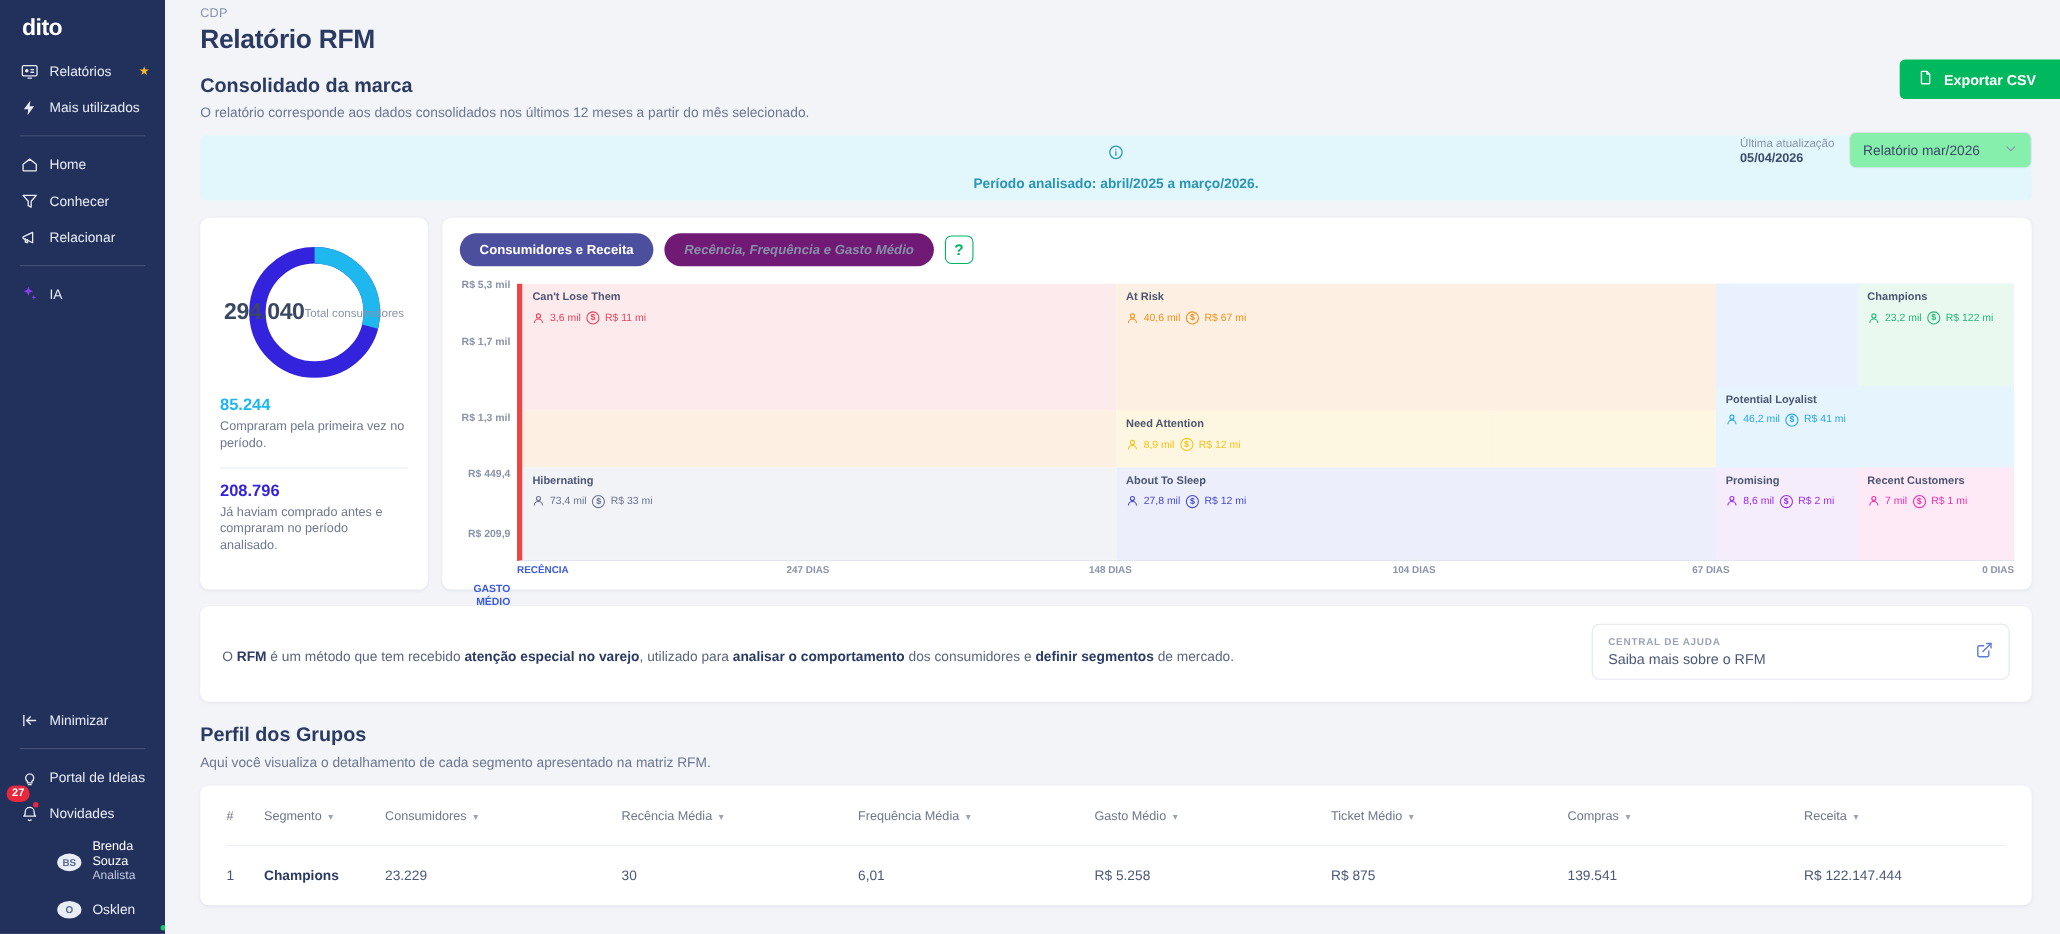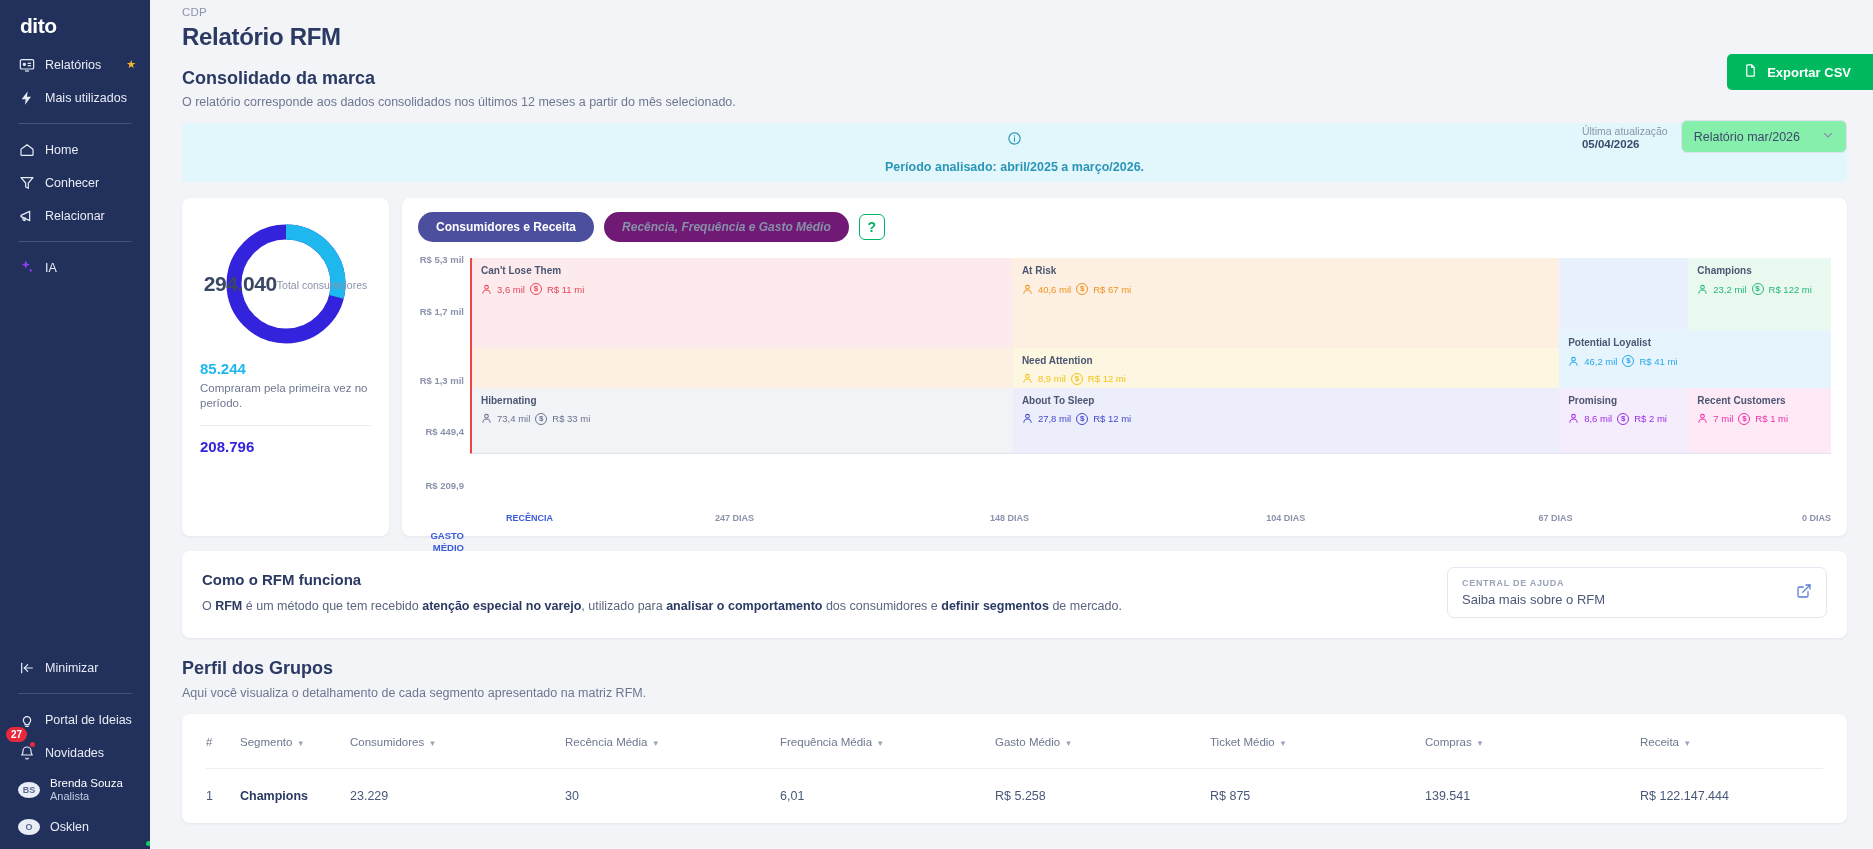--- a/index.html
+++ b/index.html
@@ -43,21 +43,21 @@
     background: #e8283c; color: #fff; font-size: 10px; font-weight: 700;
     border-radius: 10px; padding: 1px 5px; line-height: 13px; z-index: 3;
   }
   .bell-dot {
     position: absolute; width: 5px; height: 5px; border-radius: 50%;
     background: #e8283c; left: 30px; top: 6px;
   }
   .avatar {
     width: 22px; height: 16px; border-radius: 50%; background: #e9edf5;
     color: #5a6b93; font-size: 9px; font-weight: 700;
-    display: flex; align-items: center; justify-content: center; flex: 0 0 22px;
+    display: flex; align-items: center; justify-content: center; flex: 0 0 22px; margin-left: 34px;
   }
   .user-txt { display: flex; flex-direction: column; line-height: 13px; }
   .user-name { font-size: 11.5px; color: #fff; }
   .user-role { font-size: 11px; color: #c2cbe0; }
 
   
   .main { flex: 1 1 auto; height: 849px; overflow: hidden; position: relative; background:#f2f4f8;}
   .topbar { padding: 6px 26px 0 32px; background: #f2f4f8; position: relative; }
   .crumb { font-size: 11.5px; color: #8a93ab; letter-spacing: .2px;}
   .page-title { font-size: 24px; font-weight: 700; color: #2a3a63; margin: 5px 0 0; letter-spacing:-.3px;}
@@ -128,34 +128,34 @@
   }
 
   .matrix-area { display: flex; margin-top: 16px; }
   .y-axis {
     width: 52px; flex: 0 0 52px; position: relative; height: 252px;
     font-size: 9.5px; color: #8a93ab; font-weight: 700;
   }
   .y-tick { position: absolute; right: 6px; white-space: nowrap; }
   .y-title { position: absolute; right: 6px; color: #3b5bdb; font-weight: 700; text-align: right; line-height: 12px;}
   .grid {
-    flex: 1 1 auto; position: relative; height: 196px;
-    border-left: 2px solid #ef4444; border-bottom: 1px solid #dfe4ee;
+    flex: 1 1 auto; position: relative; height: 252px;
+    border-left: 5px solid #ef4444; border-bottom: 1px solid #dfe4ee;
   }
   .seg { position: absolute; overflow: hidden; }
   .seg-name { font-size: 10px; font-weight: 700; color: #4c5672; padding: 7px 0 0 9px; }
   .seg-metrics { display: flex; align-items: center; gap: 5px; padding: 7px 0 0 9px; font-size: 9.5px; color: #7d869e; white-space: nowrap;}
   .coin {
     width: 12px; height: 12px; border-radius: 50%; border: 1.3px solid currentColor;
     font-size: 8px; font-weight: 700; display: flex; align-items: center; justify-content: center;
     flex: 0 0 12px; line-height: 1;
   }
   .x-axis { display: flex; margin-left: 52px; position: relative; height: 16px; }
   .x-tick { position: absolute; font-size: 9px; color: #8a93ab; font-weight: 700; top: 3px; }
-  .x-title { position: absolute; left: 0; top: 3px; font-size: 9px; color: #3b5bdb; font-weight: 700; margin-left: 36px; }
+  .x-title { position: absolute; left: 0; top: 3px; font-size: 9px; color: #3b5bdb; font-weight: 700; }
 
   
   .card-how { margin-top: 15px; padding: 16px 20px 20px; display: flex; align-items: center; }
   .how-left { flex: 1 1 auto; }
   .how-title { font-size: 15px; font-weight: 700; color: #2a3a63; }
   .how-text { font-size: 12.5px; color: #5b6580; margin-top: 9px; line-height: 18px; }
   .how-text b { color: #2a3a63; }
   .help-box {
     width: 380px; flex: 0 0 380px; border: 1px solid #e2e7f0; border-radius: 7px;
     padding: 10px 14px; display: flex; align-items: center; justify-content: space-between;
@@ -364,20 +364,21 @@
             </div>
           </div>
 
           <div class="stat">
             <div class="stat-num cyan">85.244</div>
             <div class="stat-txt">Compraram pela primeira vez no período.</div>
           </div>
           <div class="divider"></div>
           <div class="stat">
             <div class="stat-num blue">208.796</div>
+            <div class="stat-txt">Já haviam comprado antes e compraram no período analisado.</div>
           </div>
         </section>
 
         <section class="card card-matrix">
           <div class="toggle-row">
             <div class="pill on">Consumidores e Receita</div>
             <div class="pill off">Recência, Frequência e Gasto Médio</div>
             <div class="help-btn">?</div>
           </div>
 
@@ -546,21 +547,20 @@
             <div class="x-tick" style="left:38.2%;">148 DIAS</div>
             <div class="x-tick" style="left:58.5%;">104 DIAS</div>
             <div class="x-tick" style="left:78.5%;">67 DIAS</div>
             <div class="x-tick" style="right:0;">0 DIAS</div>
           </div>
         </section>
       </div>
 
       <section class="card card-how">
         <div class="how-left">
-          <div class="how-title">Como o RFM funciona</div>
           <div class="how-text">
             <span>O </span><b>RFM</b><span> é um método que tem recebido </span><b>atenção especial no varejo</b><span>, utilizado para </span><b>analisar o comportamento</b><span> dos consumidores e </span><b>definir segmentos</b><span> de mercado.</span>
           </div>
         </div>
         <div class="help-box">
           <div>
             <div class="help-box-cap">CENTRAL DE AJUDA</div>
             <div class="help-box-title">Saiba mais sobre o RFM</div>
           </div>
           <span>

